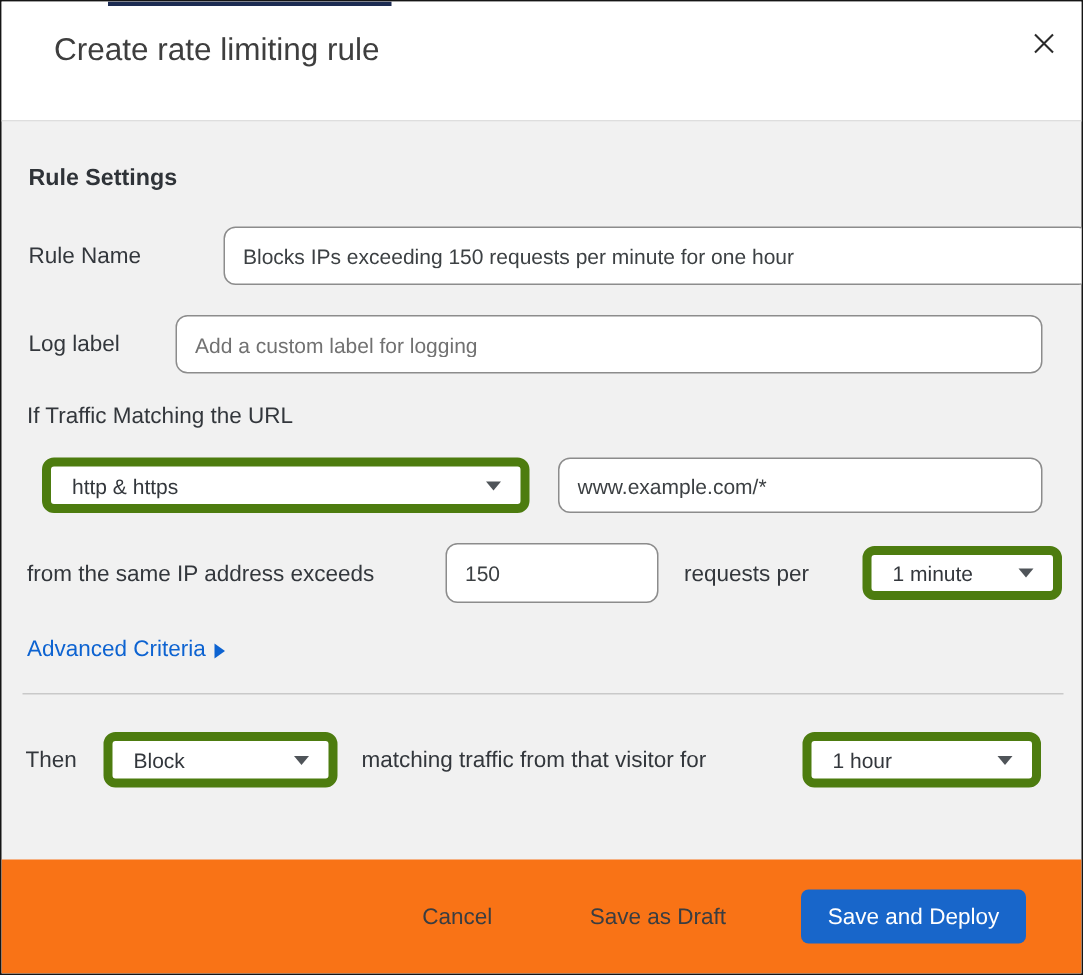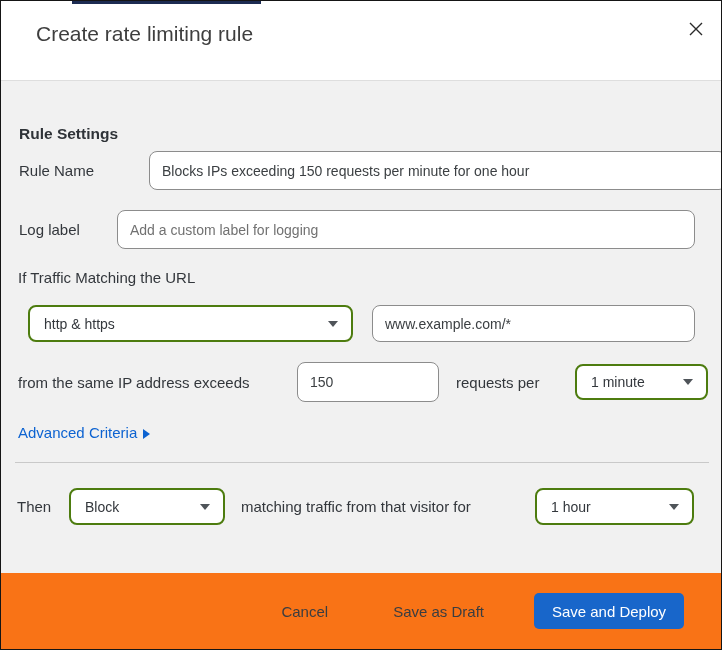--- a/index.html
+++ b/index.html
@@ -46,21 +46,20 @@
     padding: 0;
     display: flex; align-items: center; justify-content: center;
   }
   
   .section-heading {
     position: absolute;
     left: 18px; top: 109px;
     font-size: 15.5px;
     font-weight: 700;
     color: #2f3338;
-    margin-top: 15px;
   }
   .lbl {
     position: absolute;
     font-size: 15px;
     color: #33373c;
     white-space: nowrap;
   }
   .txt-input {
     position: absolute;
     box-sizing: border-box;
@@ -72,21 +71,21 @@
     font-size: 14px;
     color: #3c4043;
     padding: 0 12px;
     outline: none;
   }
   .txt-input::placeholder { color: #717171; opacity: 1; }
   .select-box {
     position: absolute;
     box-sizing: border-box;
     height: 37px;
-    border: 2px solid #4d7c0f;
+    border: 6px solid #4d7c0f;
     border-radius: 8px;
     background: #ffffff;
     display: flex;
     align-items: center;
     justify-content: space-between;
     padding: 0 13px 0 14px;
     font-size: 14px;
     color: #33373c;
     cursor: pointer;
   }

